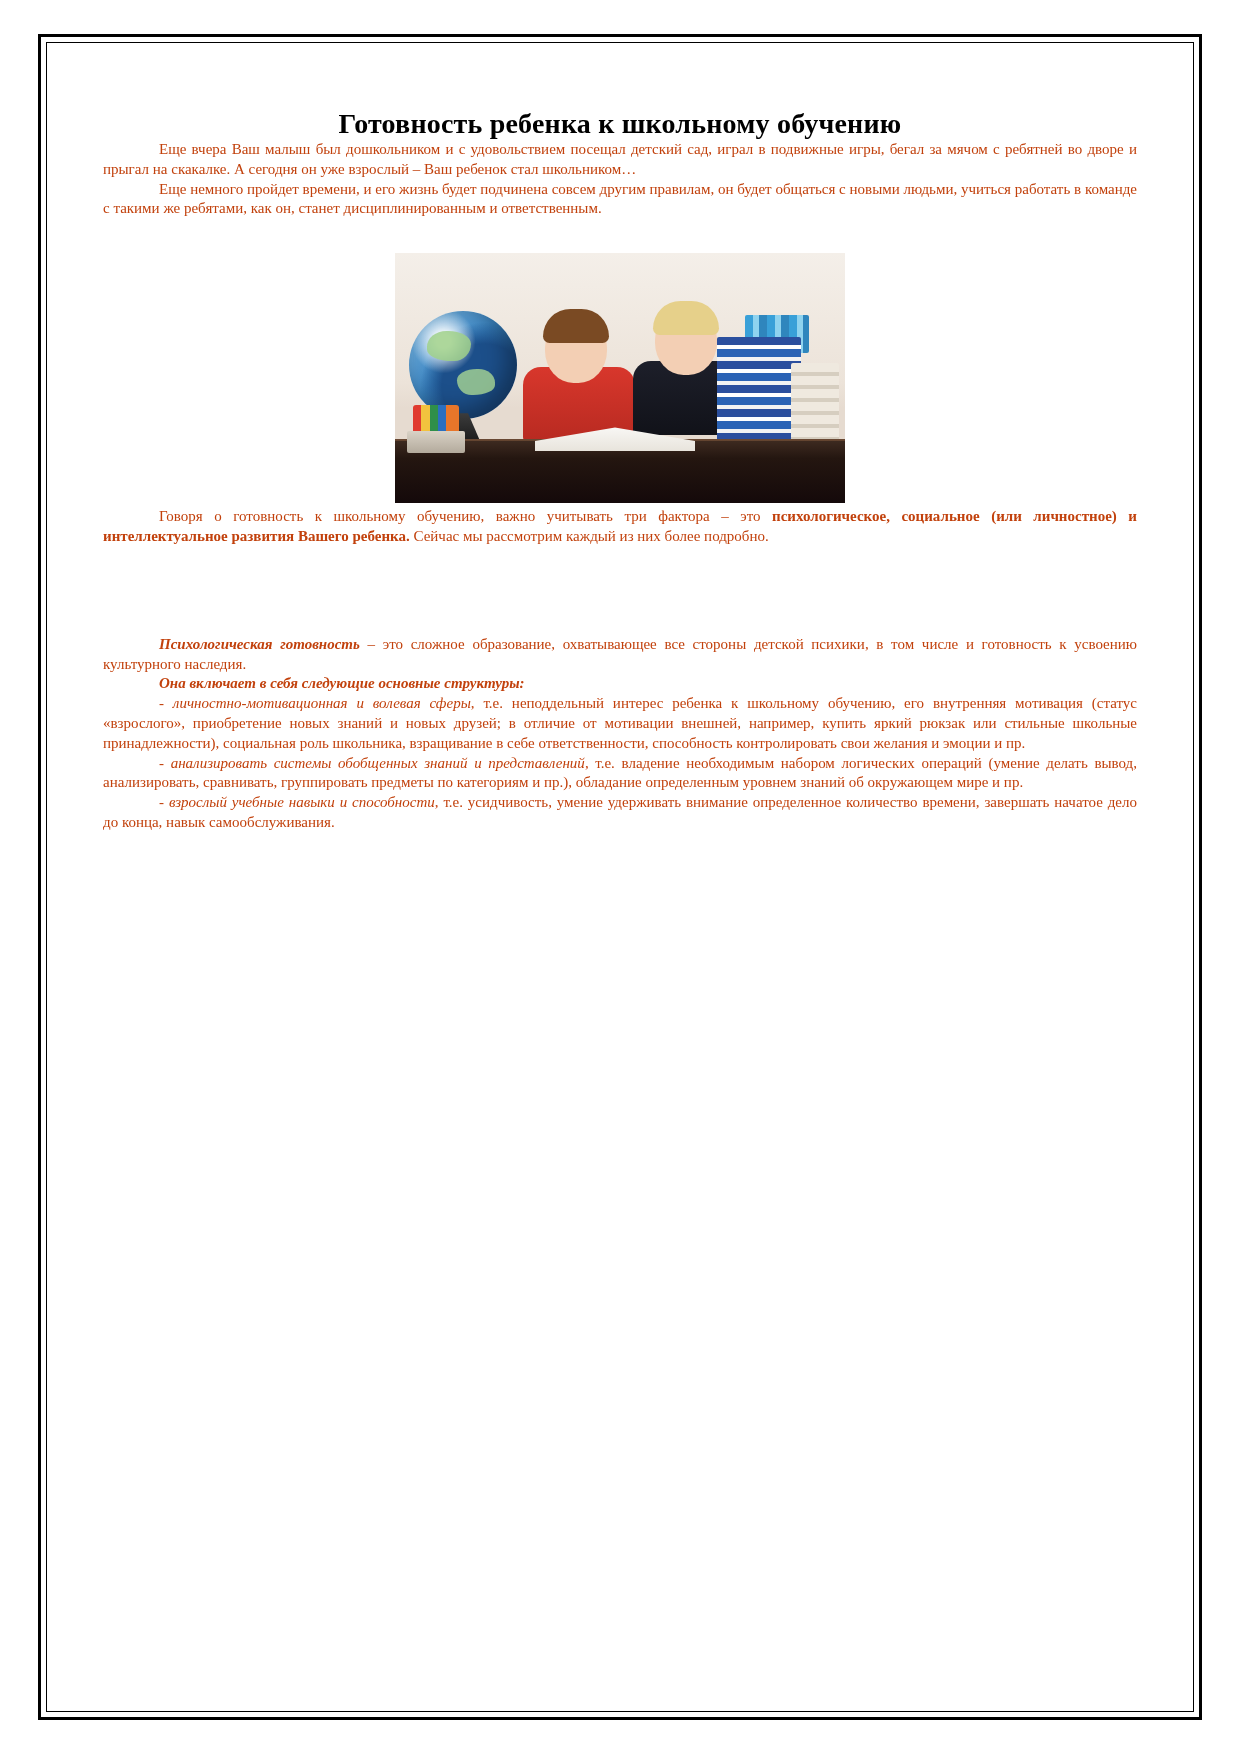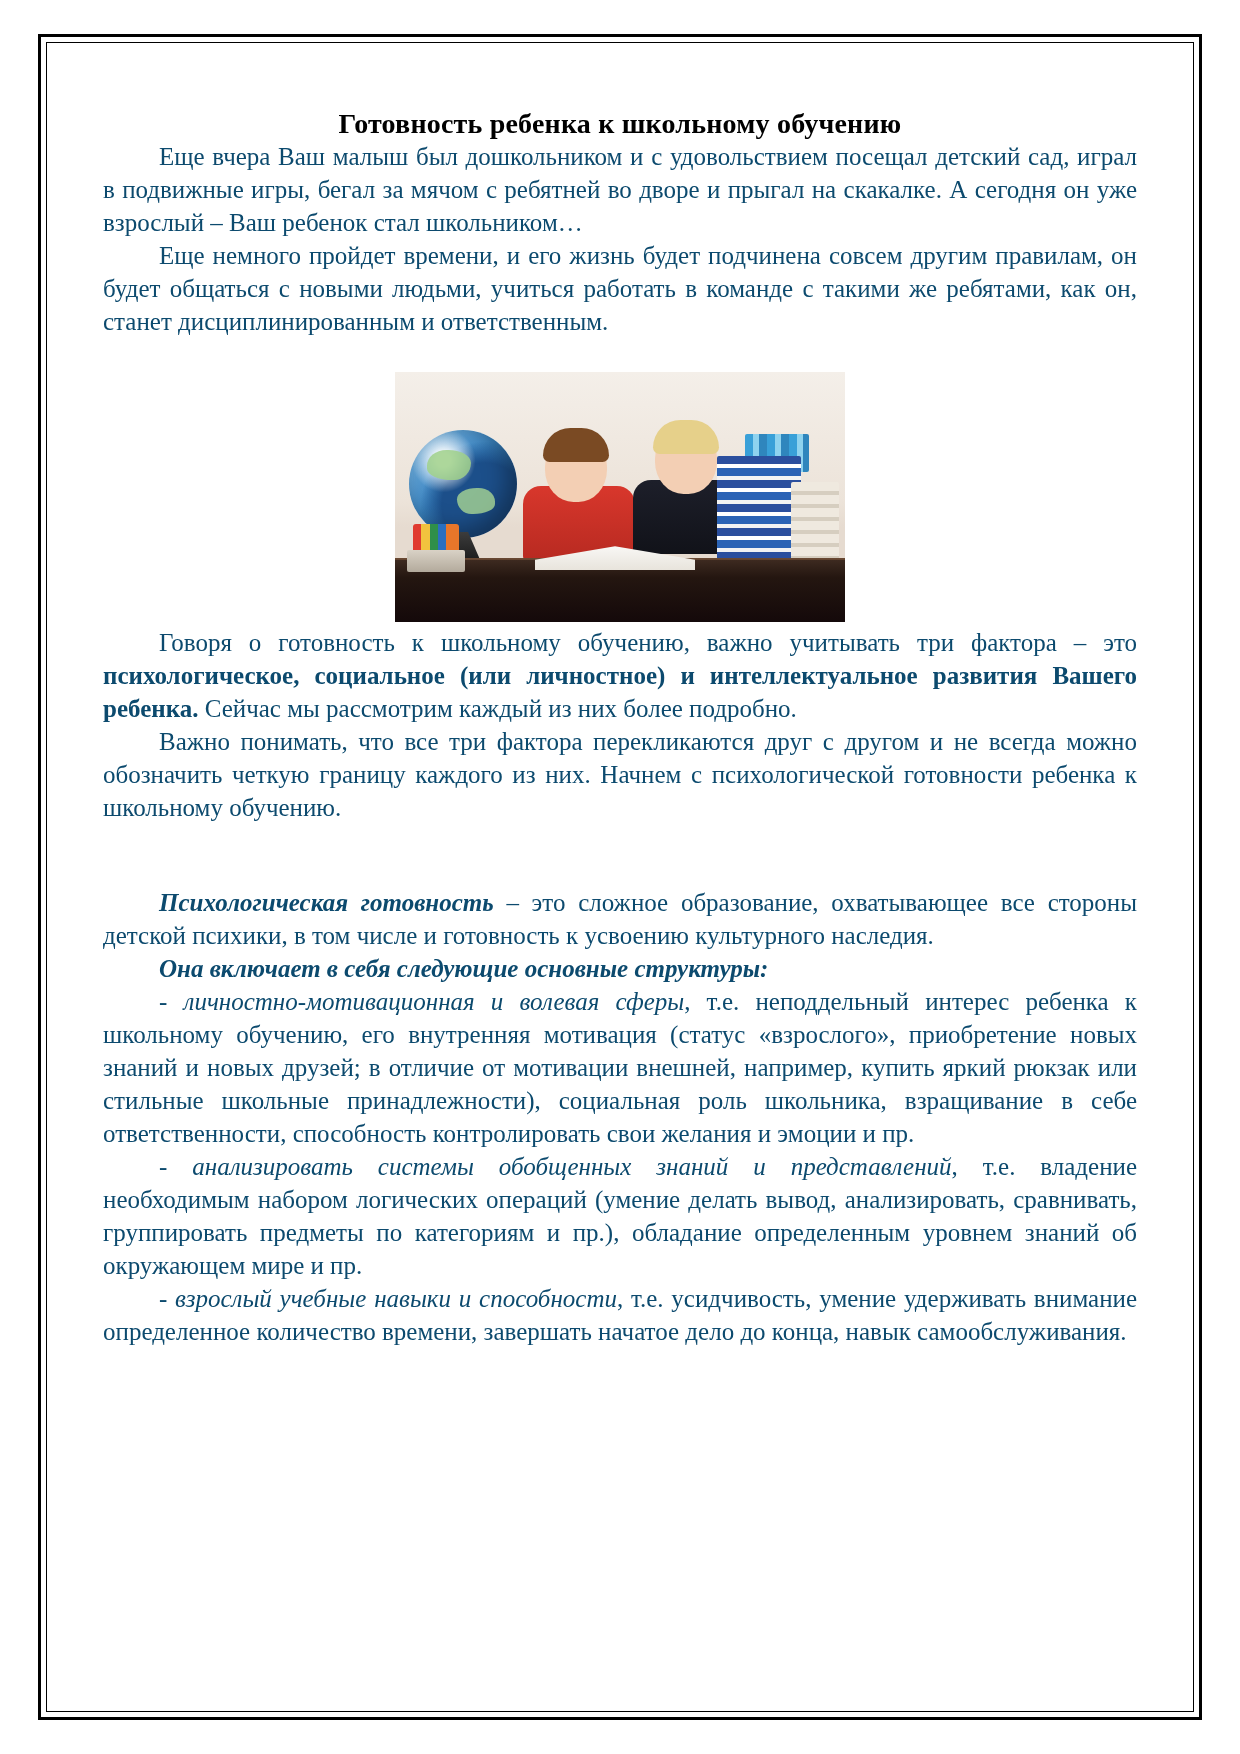--- a/index.html
+++ b/index.html
@@ -44,26 +44,26 @@
   }
   h1.doc-title {
     font-family: "Liberation Serif", serif;
     font-size: 28px;
     font-weight: bold;
     text-align: center;
     margin: 18px 0 0 0;
     letter-spacing: 0.2px;
   }
   p.para {
-    font-size: 25px;
+    font-size: 15px;
     line-height: 1.32;
     text-align: justify;
     margin: 0;
     text-indent: 56px;
-    color: #0c4a6e;
+    color: #c2410c;
   }
   .gap-lg { margin-top: 26px; }
   .gap-md { margin-top: 17px; }
   .gap-sm { margin-top: 9px; }
   b.bold { font-weight: bold; }
   i.ital { font-style: italic; }
   .bi { font-weight: bold; font-style: italic; }
 
   
   .figure {
@@ -214,23 +214,22 @@
 
         <div class="pencils"></div>
         <div class="pencils-box"></div>
       </div>
     </div>
 
     <p class="para gap-lg">
       <span>Говоря о готовность к школьному обучению, важно учитывать три фактора – это </span><b class="bold">психологическое, социальное (или личностное) и интеллектуальное развития Вашего ребенка.</b><span> Сейчас мы  рассмотрим каждый из них более подробно.</span>
     </p>
 
-    <p class="para gap-sm">Важно понимать,  что все три фактора перекликаются друг с другом и не всегда можно обозначить четкую границу каждого из них. Начнем с психологической готовности ребенка к школьному обучению.</p>
-
-    <p class="para gap-lg" style="margin-top:62px">
+
+    <p class="para gap-lg" style="margin-top:88px">
       <b class="bi">Психологическая готовность</b><span> – это сложное образование, охватывающее все стороны детской психики, в том числе и готовность к усвоению культурного наследия.</span>
     </p>
 
     <p class="para gap-md">
       <b class="bi">Она включает в себя следующие основные структуры:</b>
     </p>
 
     <p class="para gap-md">
       <span>- </span><i class="ital">личностно-мотивационная и волевая сферы</i><span>, т.е. неподдельный интерес ребенка к школьному обучению, его внутренняя мотивация (статус «взрослого», приобретение новых знаний и новых друзей; в отличие от мотивации внешней, например, купить яркий рюкзак или стильные школьные принадлежности), социальная роль школьника, взращивание в себе ответственности, способность контролировать свои желания и эмоции и пр.</span>
     </p>

